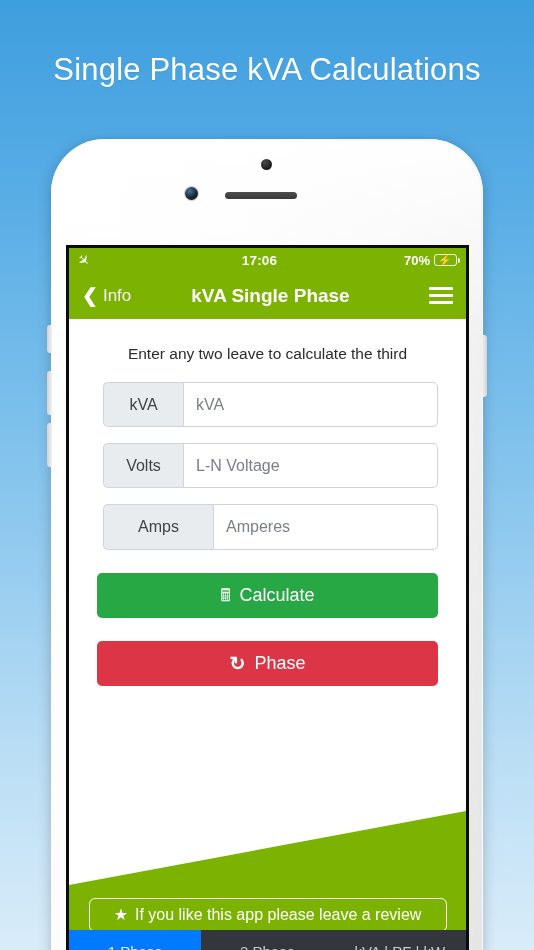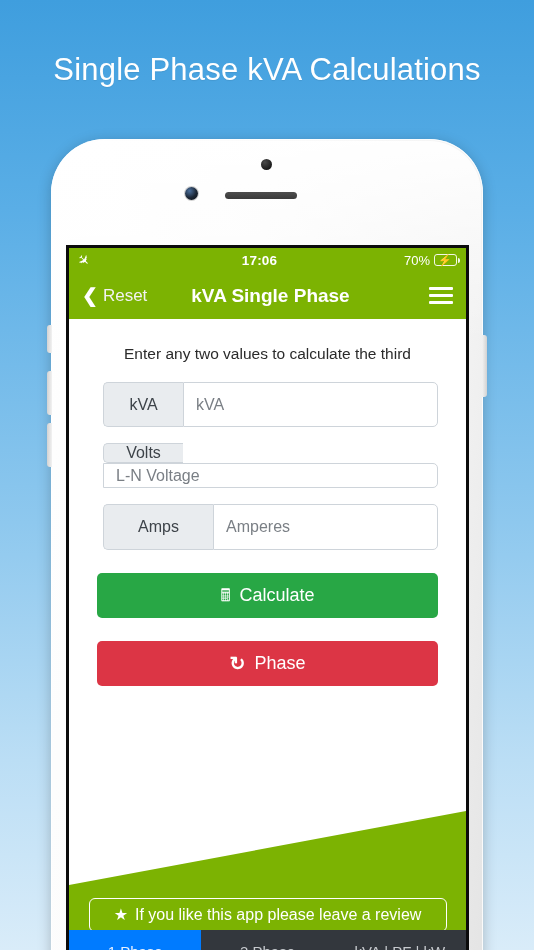--- a/index.html
+++ b/index.html
@@ -79,21 +79,21 @@
   }
 
   
   .statusbar{
     height:24px; background:#7cb302; color:#ffffff;
     display:flex; align-items:center; padding:0 9px;
     font-size:13px; position:relative;
   }
   .sb-left{ width:70px; display:flex; align-items:center; }
   .sb-center{ flex:1; text-align:center; font-weight:700; font-size:13.5px; letter-spacing:.2px; }
-  .sb-right{ width:86px; display:flex; align-items:center; justify-content:flex-end; gap:4px; }
+  .sb-right{ width:86px; display:flex; align-items:center; justify-content:flex-end; gap:4px;font-weight:bold; }
   .airplane{ font-size:14px; line-height:1; transform:rotate(45deg); display:inline-block; }
   .batt-pct{ font-size:13px; }
   .batt{
     width:23px; height:12px; border:1.4px solid rgba(255,255,255,.9);
     border-radius:3px; position:relative; padding:1.3px;
   }
   .batt::after{
     content:""; position:absolute; right:-4px; top:3px; width:2px; height:5px;
     background:rgba(255,255,255,.9); border-radius:0 2px 2px 0;
   }
@@ -142,21 +142,21 @@
   .f-label.w1{ width:80px; }
   .f-label.w2{ width:80px; }
   .f-label.w3{ width:110px; }
   .f-input{
     flex:1; border:1px solid #ced4da; border-radius:0 5px 5px 0;
     background:#ffffff; padding:0 12px; font-size:16px;
     font-family:"Liberation Sans", sans-serif; color:#222; outline:none; min-width:0;
   }
   .f-input::placeholder{ color:#7a7f85; opacity:1; }
   .f1{ height:45px; }
-  .f2{ height:45px;flex-direction:column; }
+  .f2{ height:45px; }
   .f3{ height:46px; }
 
   .actions{ padding:7px 28px 0; position:relative; z-index:2; }
   .btn{
     width:100%; border:none; border-radius:5px; color:#ffffff;
     font-size:18px; font-family:"Liberation Sans", sans-serif;
     display:flex; align-items:center; justify-content:center; gap:9px;
     cursor:pointer;
   }
   .btn-calc{ height:45px; background:#28a745; margin-bottom:23px; }
@@ -223,39 +223,39 @@
         <span class="batt">
           <span class="batt-fill" style="width: 70%;"></span>
           <span class="bolt">⚡</span>
         </span>
       </div>
     </div>
 
     <div class="navbar">
       <div class="nav-back">
         <span class="chev-left">❮</span>
-        <span>Reset</span>
+        <span>Info</span>
       </div>
       <div class="nav-title">kVA Single Phase</div>
       <div class="hamburger">
         <span></span>
         <span></span>
         <span></span>
       </div>
     </div>
 
     <div class="content">
 
       <div class="wedge">
         <svg viewBox="0 0 397 200" preserveAspectRatio="none" aria-hidden="true">
           <polygon points="0,113 397,39 397,200 0,200" fill="#7cb302"></polygon>
         </svg>
       </div>
 
-      <div class="instruction">Enter any two values to calculate the third</div>
+      <div class="instruction">Enter any two leave to calculate the third</div>
 
       <div class="form">
 
         <div class="field f1">
           <div class="f-label w1">kVA</div>
           <input class="f-input" type="text" placeholder="kVA" style="">
         </div>
 
         <div class="field f2">
           <div class="f-label w2">Volts</div>

